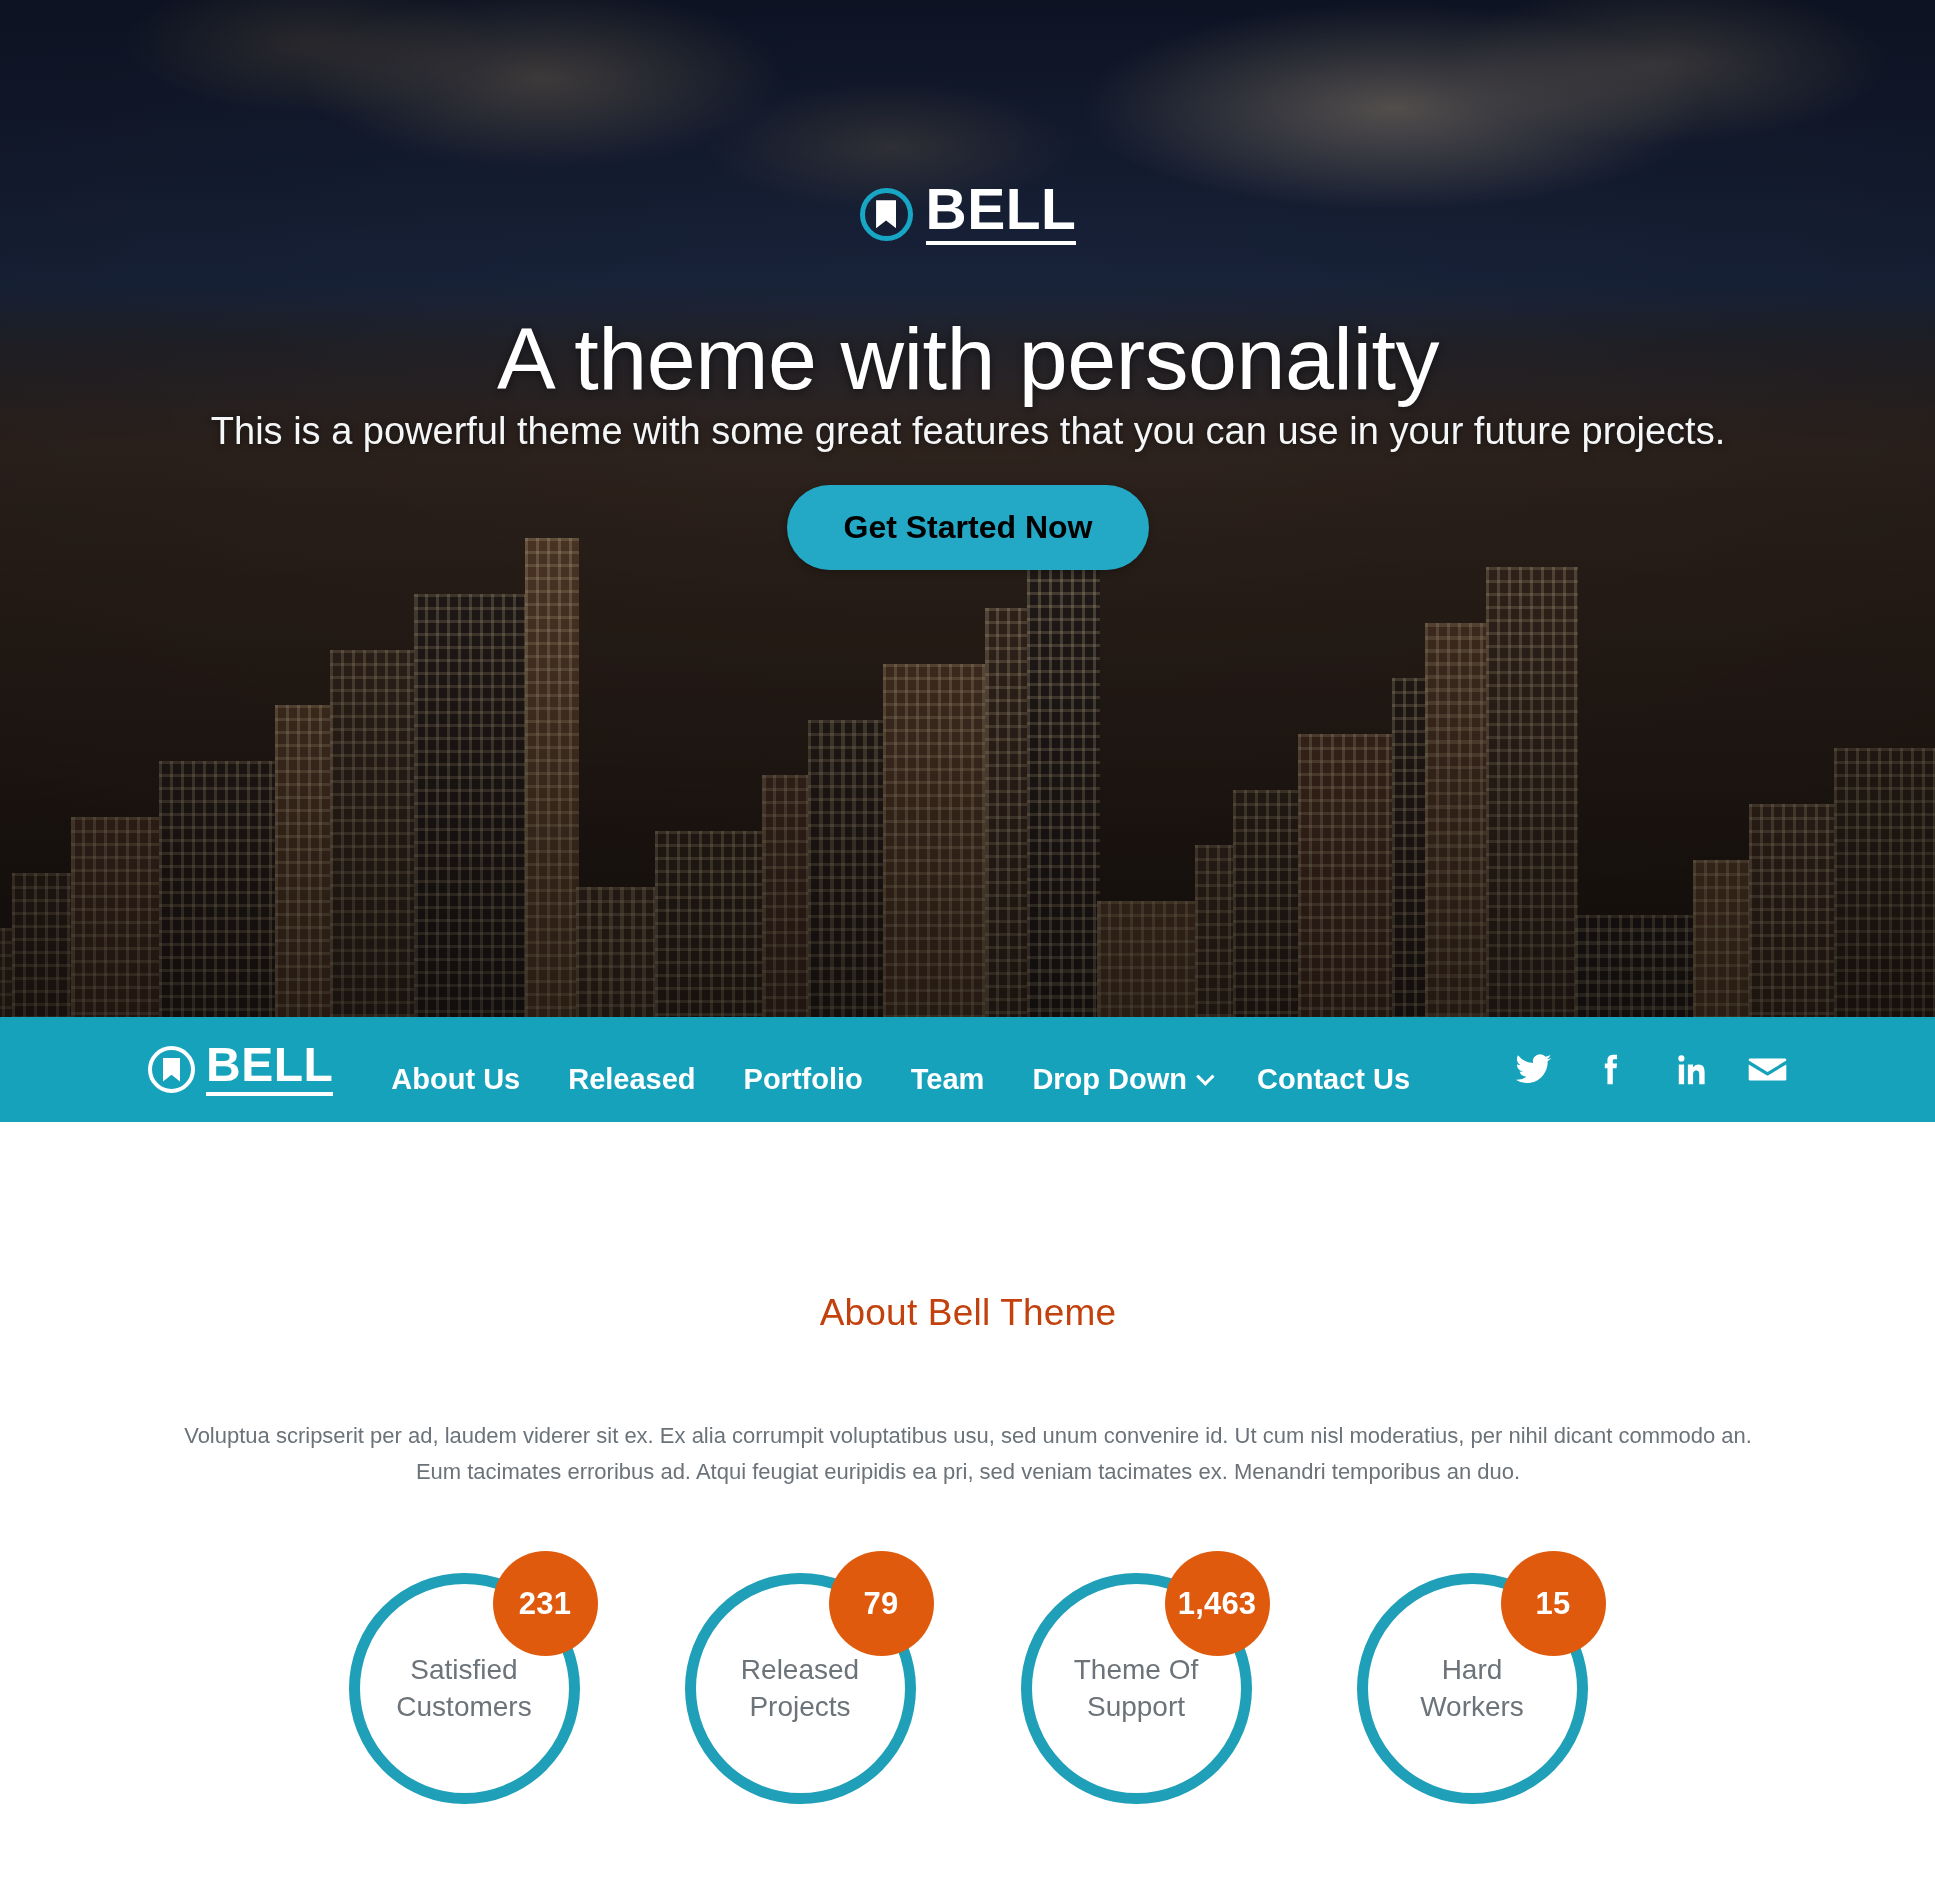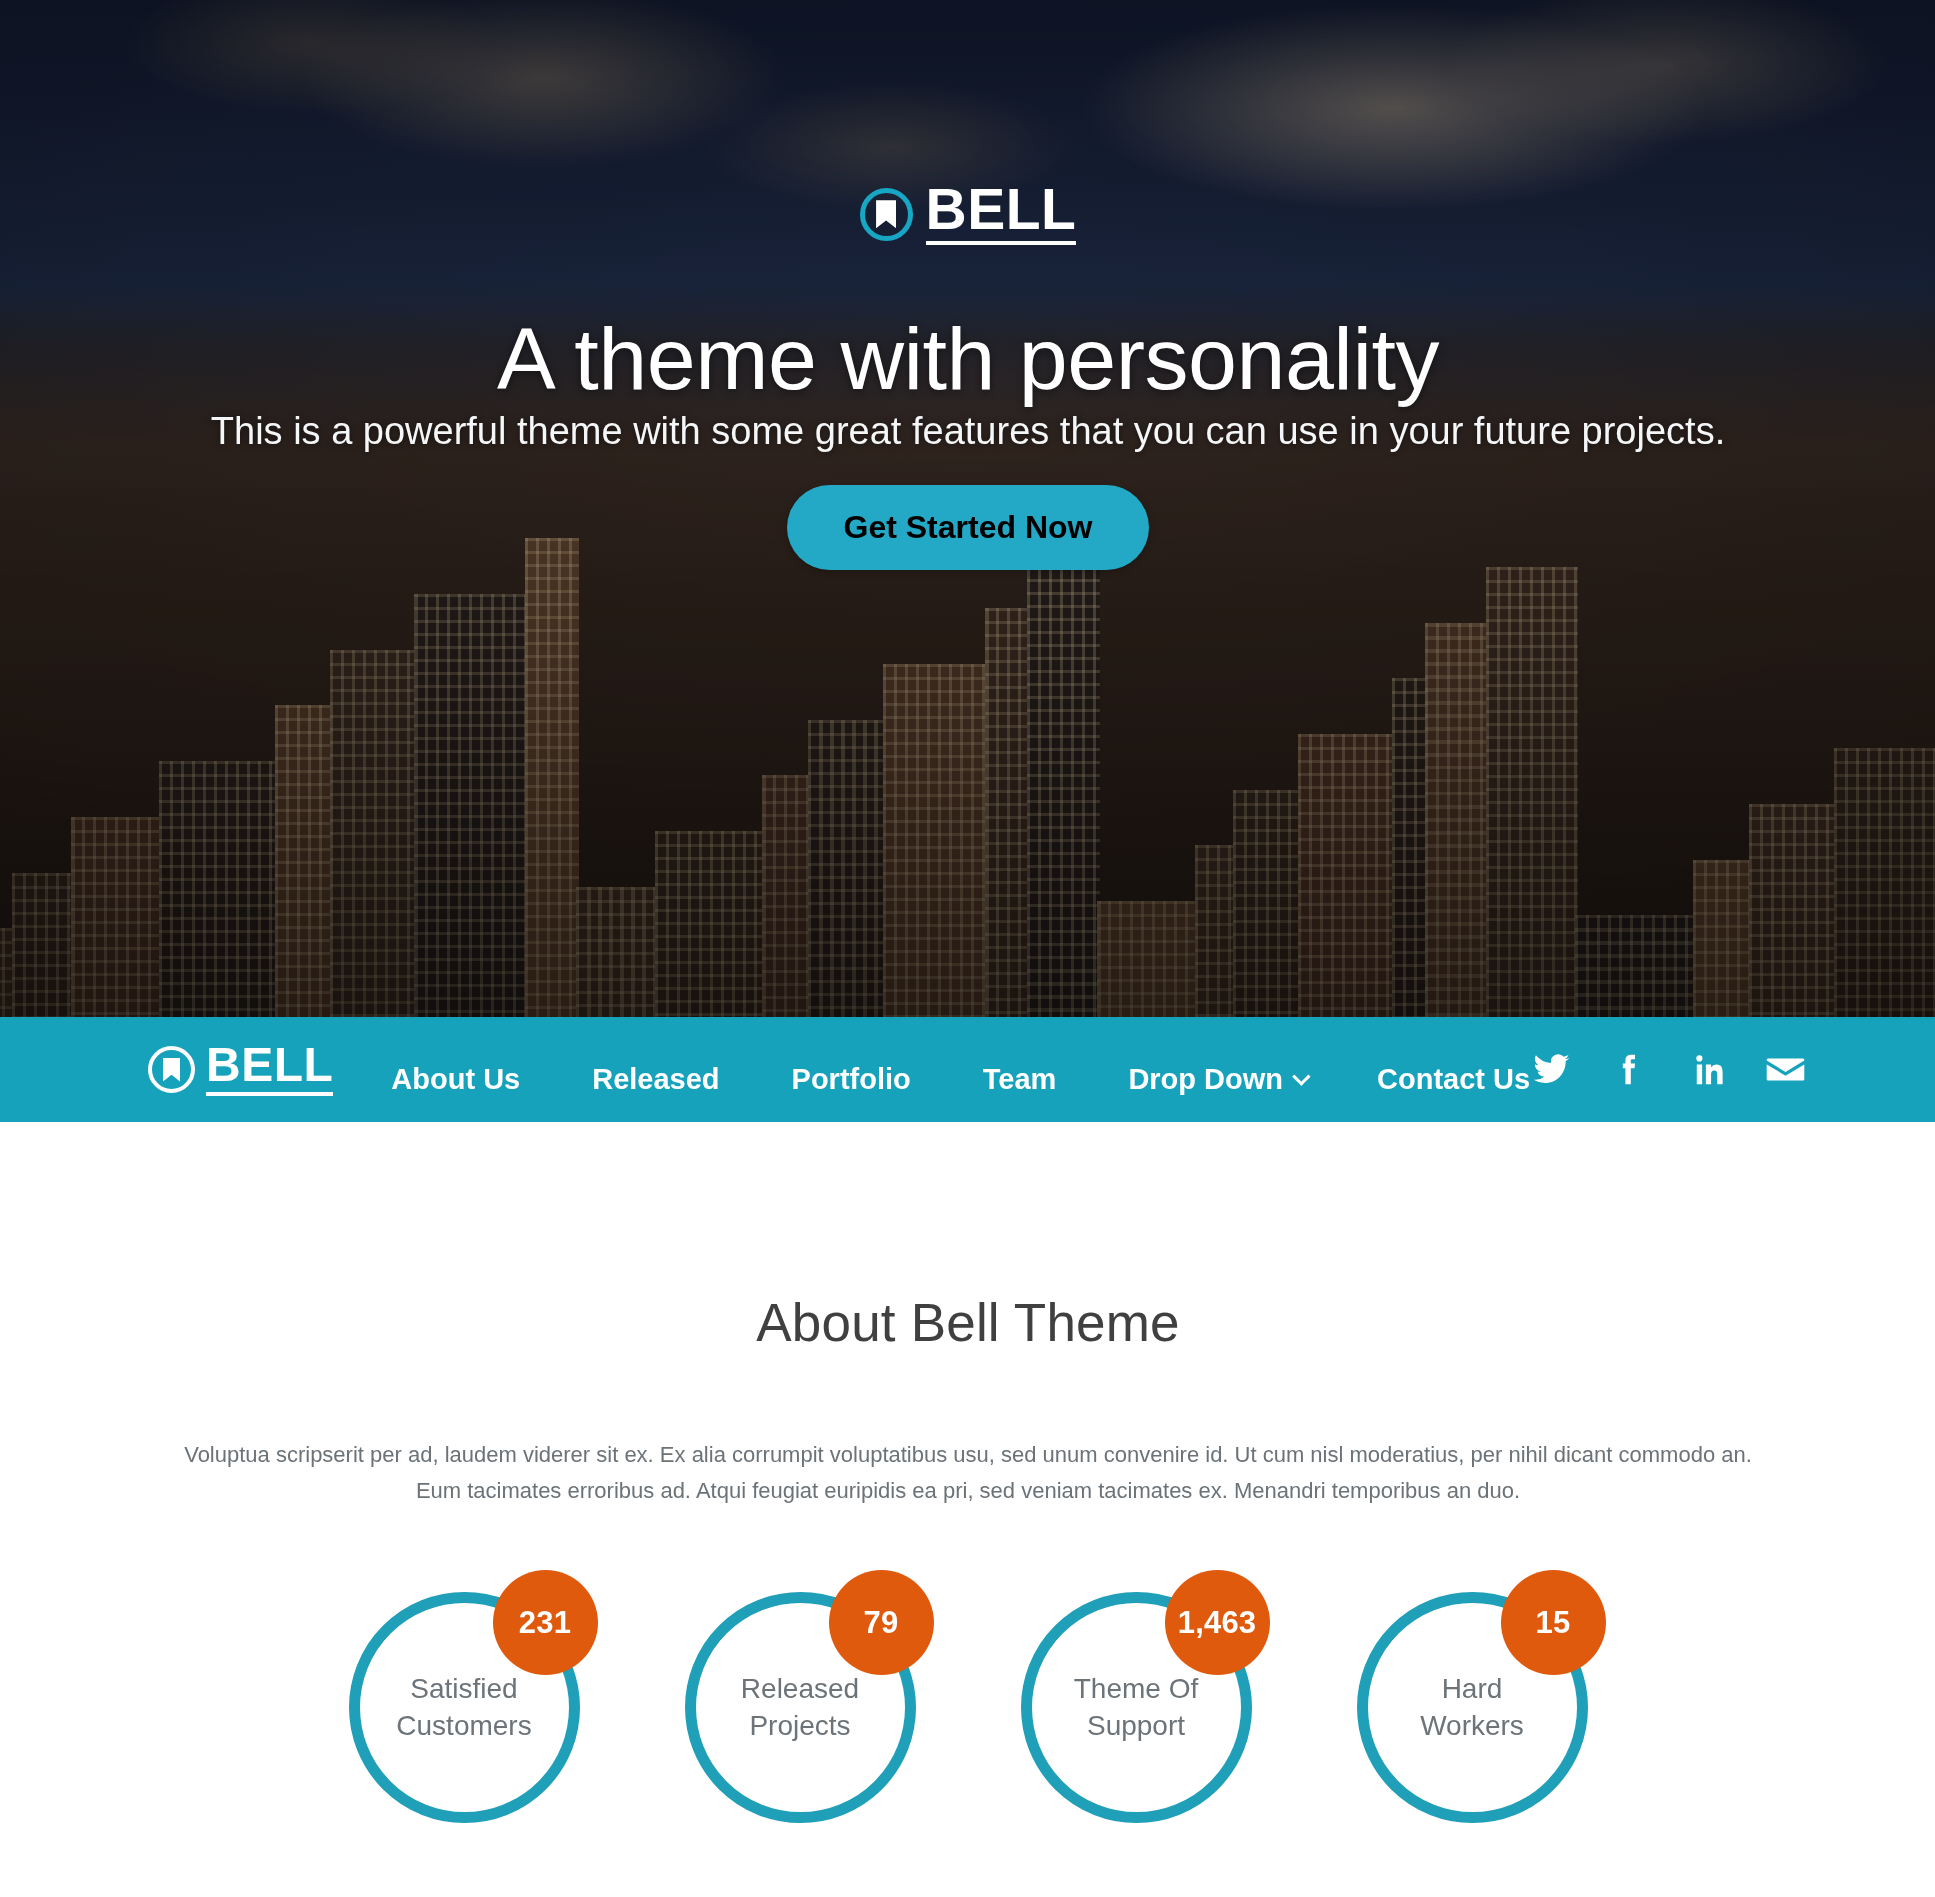--- a/index.html
+++ b/index.html
@@ -82,34 +82,34 @@
     padding:24px 57px; border-radius:493px; cursor:pointer;
     box-shadow:0 2px 7px rgba(0,0,0,.25);
   }
 
   
   .navbar{
     width:1936px; height:105px; background:#17a2bc;
     display:flex; align-items:center; padding:0 148px;
   }
   .nav-brand{ display:flex; align-items:center; gap:11px; margin-right:58px; }
-  .nav-links{ display:flex; align-items:center; gap:72px;margin-top:19px; }
+  .nav-links{ display:flex; align-items:center; gap:48px;margin-top:19px; }
   .nav-link{
     color:#ffffff; font-size:29px; font-weight:700; text-decoration:none;
     white-space:nowrap; display:flex; align-items:center; gap:9px; cursor:pointer;
   }
   .chev{ width:13px; height:13px; border-right:3.5px solid #fff; border-bottom:3.5px solid #fff;
     transform:rotate(45deg) translateY(-4px); }
   .nav-social{ margin-left:auto; display:flex; align-items:center; gap:36px; }
   .soc{ width:42px; height:42px; display:flex; align-items:center; justify-content:center; cursor:pointer; }
   .soc svg{ fill:#ffffff; }
 
   
   .about{ width:1936px; background:#ffffff; padding:170px 0 0; text-align:center; }
-  .about-title{ font-size:53px; font-weight:400; color:#404040; letter-spacing:0.2px; }
+  .about-title{ font-size:37px; font-weight:400; color:#c2410c; letter-spacing:0.2px; }
   .about-copy{
     margin:84px auto 0; max-width:1593px; font-size:22px; line-height:1.62;
     color:#6b7278; font-weight:400;
   }
 
   .stats{ display:flex; justify-content:center; gap:105px; margin-top:84px; }
   .stat{ position:relative; width:231px; height:231px; }
   .ring{
     position:absolute; inset:0; border:11px solid #1f9fb8; border-radius:50%;
     display:flex; align-items:center; justify-content:center;

